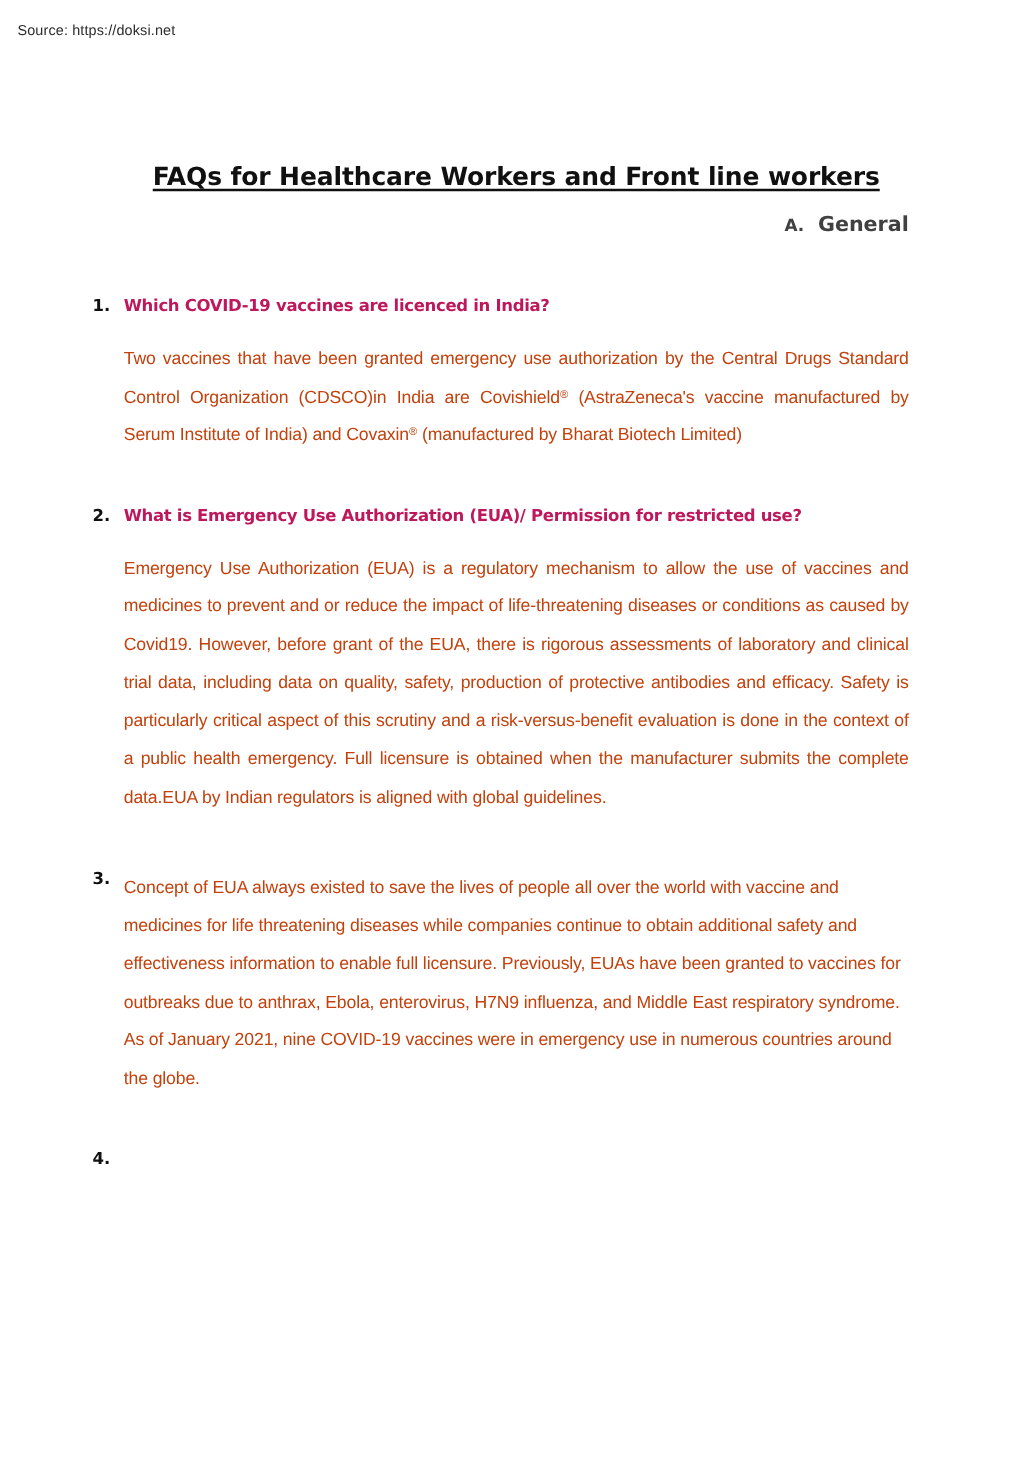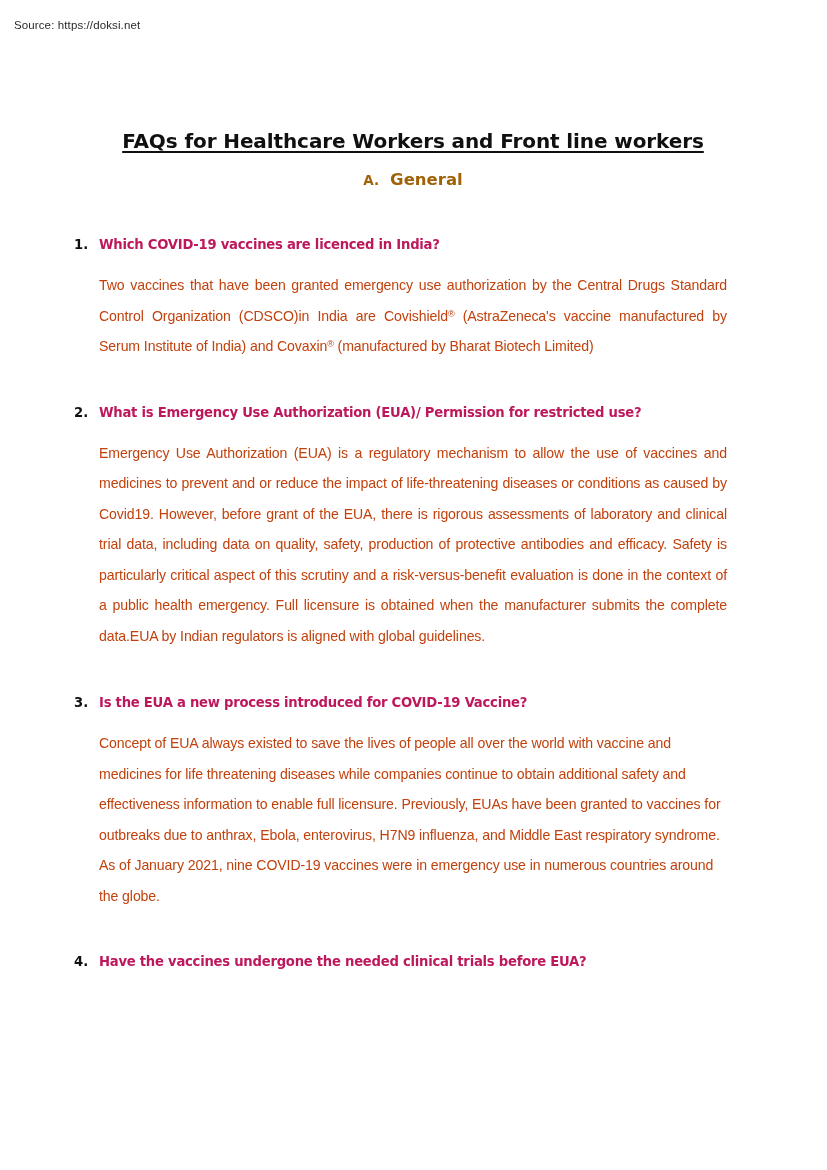--- a/index.html
+++ b/index.html
@@ -56,26 +56,26 @@
     margin: 0 0 0 25px;
     padding: 0;
   }
   .doc-title span.ul {
     text-decoration: underline;
     text-underline-offset: 3px;
     text-decoration-thickness: 1.6px;
   }
 
   .section-head {
-    text-align: center;
+    text-align: right;
     font-family: "DejaVu Sans", sans-serif;
     font-weight: bold;
     font-size: 16.5px;
     line-height: 22px;
-    color: #a16207;
+    color: #404040;
     margin: 17px 0 0 25px;
   }
   .section-head .sec-letter {
     font-size: 13.5px;
     margin-right: 11px;
   }
 
   
   .qa-block {
     position: relative;
@@ -156,26 +156,24 @@
       <div class="q-row">
         <span class="q-num">2.</span>
         <span class="q-text">What is Emergency Use Authorization (EUA)/ Permission for restricted use?</span>
       </div>
       <p class="a-text">Emergency Use Authorization (EUA) is a regulatory mechanism to allow the use of vaccines and medicines to prevent and or reduce the impact of life-threatening diseases or conditions as caused by Covid19. However, before grant of the EUA, there is rigorous assessments of laboratory and clinical trial data, including data on quality, safety, production of protective antibodies and efficacy. Safety is particularly critical aspect of this scrutiny and a risk-versus-benefit evaluation is done in the context of a public health emergency. Full licensure is obtained when the manufacturer submits the complete data.EUA by Indian regulators is aligned with global guidelines.</p>
     </div>
 
     <div class="qa-block" id="block-3">
       <div class="q-row">
         <span class="q-num">3.</span>
-        <span class="q-text">Is the EUA a new process introduced for COVID-19 Vaccine?</span>
       </div>
       <p class="a-text align-left">Concept of EUA always existed to save the lives of people all over the world with vaccine and medicines for life threatening diseases while companies continue to obtain additional safety and effectiveness information to enable full licensure. Previously, EUAs have been granted to vaccines for outbreaks due to anthrax, Ebola, enterovirus, H7N9 influenza, and Middle East respiratory syndrome. As of January 2021, nine COVID-19 vaccines were in emergency use in numerous countries around the globe.</p>
     </div>
 
     <div class="qa-block" id="block-4">
       <div class="q-row">
         <span class="q-num">4.</span>
-        <span class="q-text">Have the vaccines undergone the needed clinical trials before EUA?</span>
       </div>
     </div>
 
   </div>
 </div>
 
 </body></html>

